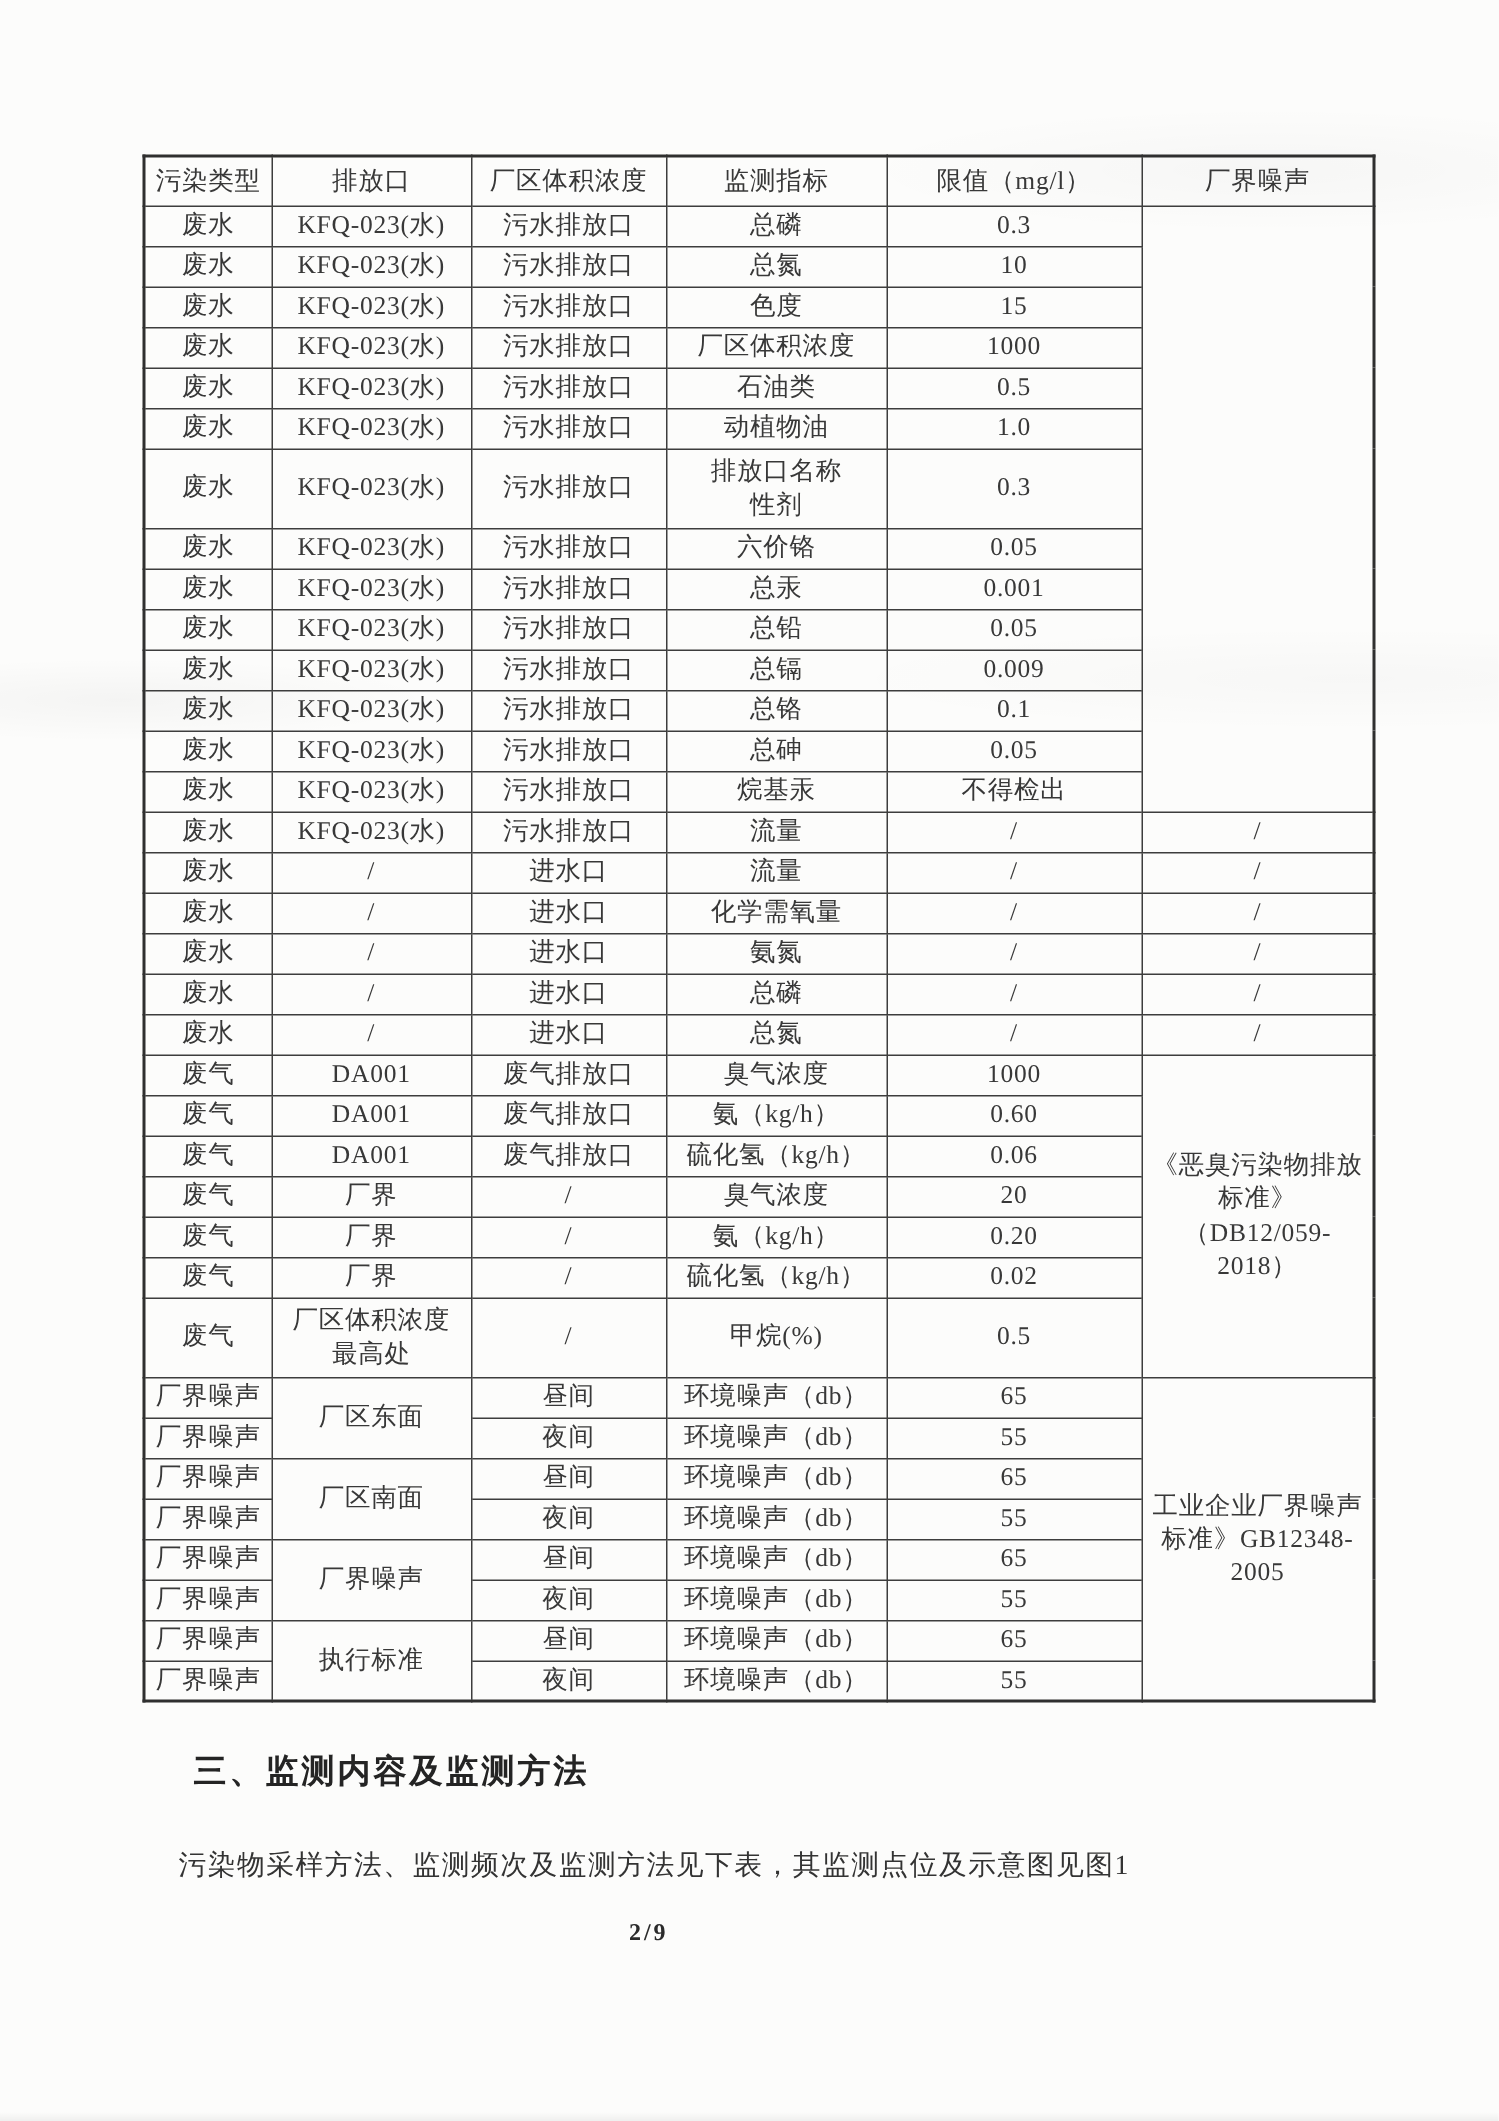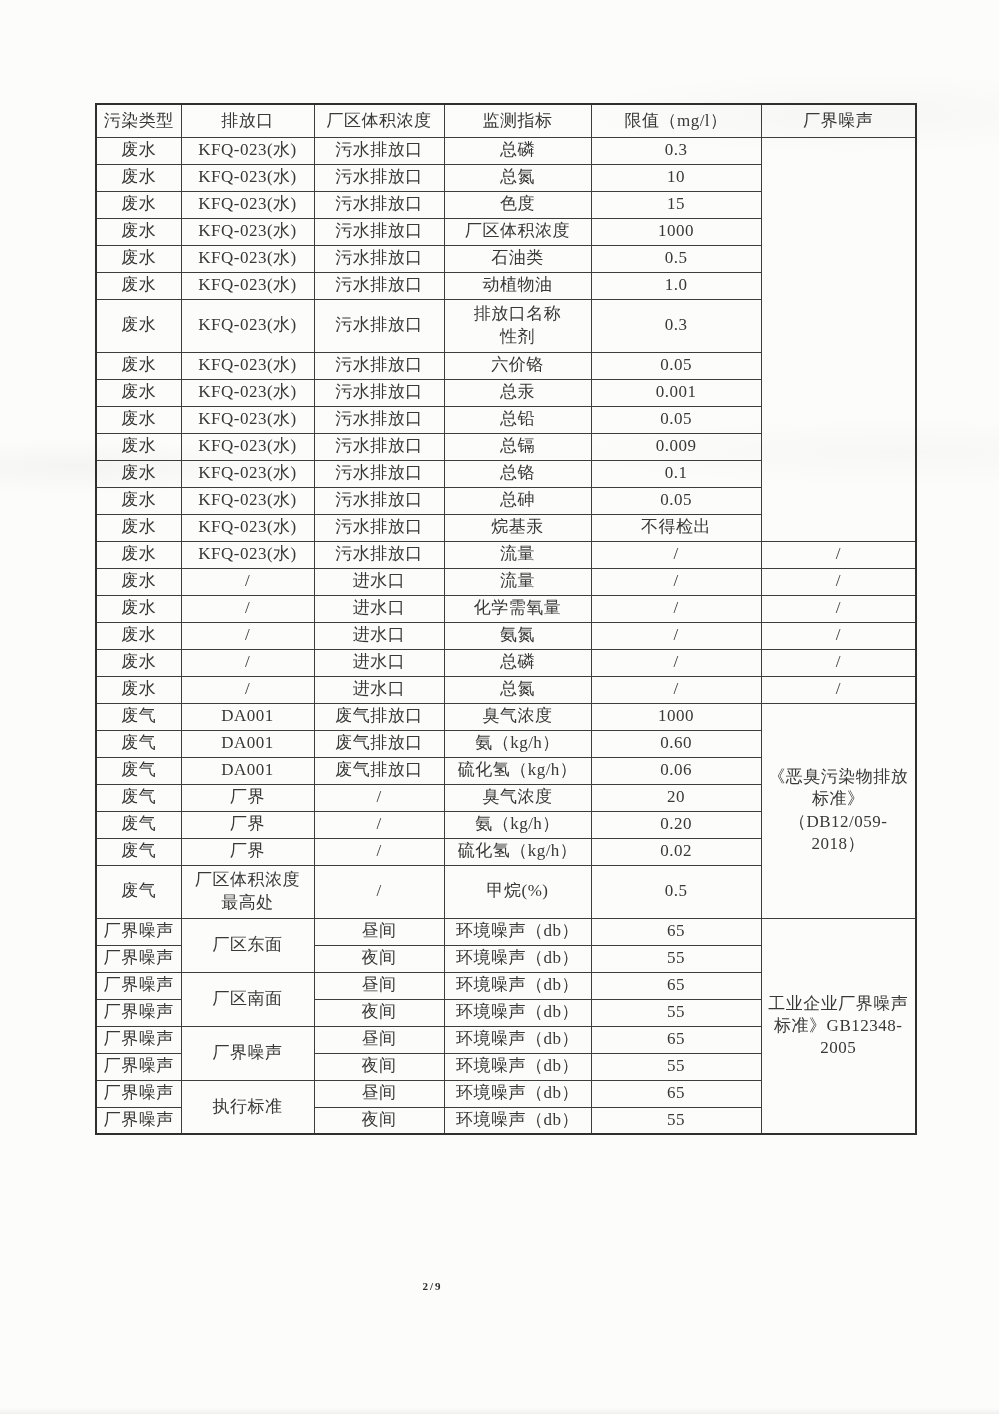--- a/index.html
+++ b/index.html
@@ -69,21 +69,21 @@
     font-size: 18.5px;
     letter-spacing: 1px;
     color: #333;
   }
   .page-number {
     position: absolute;
     left: 0;
     top: 1280px;
     width: 865px;
     text-align: center;
-    font-size: 11px;
+    font-size: 16px;
     font-weight: 700;
     letter-spacing: 2px;
     color: #2b2b2b;
   }
   .scan-edge {
     position: absolute;
     left: 0;
     right: 0;
     bottom: 0;
     height: 6px;
@@ -366,18 +366,20 @@
         </tr>
         <tr>
           <td>厂界噪声</td>
           <td>夜间</td>
           <td>环境噪声（db）</td>
           <td>55</td>
         </tr>
       </tbody>
   </table>
 
-
+  <h2 class="section-heading">三、监测内容及监测方法</h2>
+
+  <p class="section-paragraph">污染物采样方法、监测频次及监测方法见下表，其监测点位及示意图见图1</p>
 
   <div class="page-number">2/9</div>
 
   <div class="scan-edge"></div>
 </div>
 
 </body></html>

